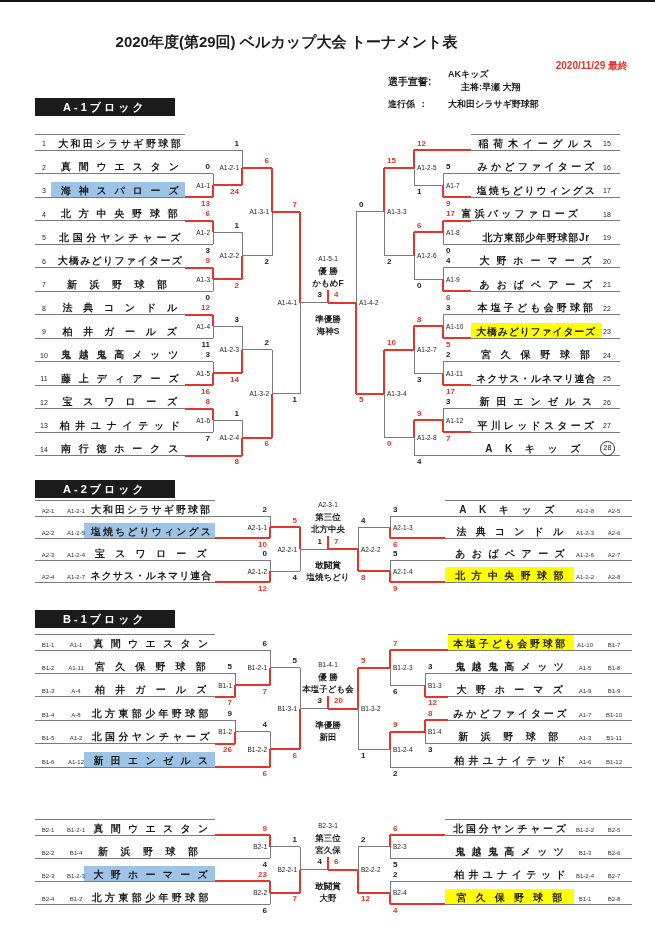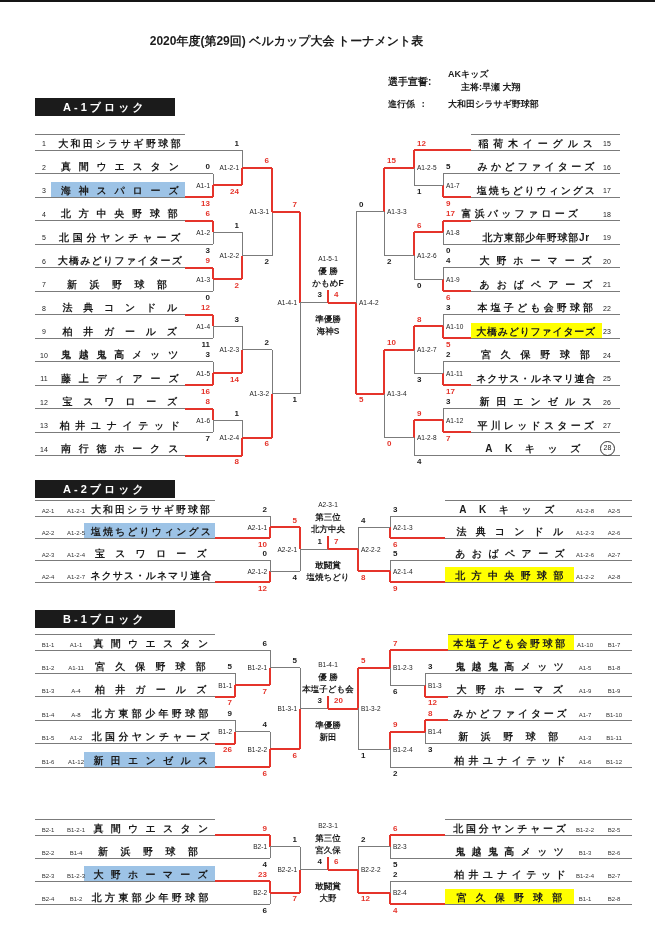--- a/index.html
+++ b/index.html
@@ -13,21 +13,22 @@
   .mlabel{font-size:6.5px;line-height:9px;color:#222;}
   .score{font-size:8px;font-weight:700;line-height:10px;}
   .blockhdr{color:#fff;font-size:11px;font-weight:700;text-align:center;line-height:18px;letter-spacing:3px;}
   .circ{border:1px solid #333;border-radius:50%;font-size:7px;line-height:12px;text-align:center;}
   .ctr{font-size:8.5px;font-weight:700;line-height:11px;}
 </style>
 </head>
 <body>
 
 <div id="page">
-  <div class="abs t" style="left:0;top:31px;width:573px;text-align:center;font-size:12px;font-weight:700;">2020年度(第29回) ベルカップ大会 トーナメント表</div>
+  <div class="abs t" style="left:0;top:31px;width:573px;text-align:center;font-size:15px;font-weight:700;">2020年度(第29回) ベルカップ大会 トーナメント表</div>
+  <div class="abs t" style="left:400px;top:57px;width:228px;text-align:right;font-size:10px;font-weight:700;color:#e5342b;">2020/11/29 最終</div>
   <div class="abs t" style="left:388px;top:73px;font-size:10px;font-weight:700;">選手宣誓:</div>
   <div class="abs t" style="left:448px;top:66px;font-size:9px;font-weight:700;">AKキッズ</div>
   <div class="abs t" style="left:461px;top:79px;font-size:9px;font-weight:700;">主将:早瀬 大翔</div>
   <div class="abs t" style="left:388px;top:96px;font-size:9px;font-weight:700;font-family:Liberation Mono, monospace;">進行係 :</div>
   <div class="abs t" style="left:448px;top:96px;font-size:9px;font-weight:700;">大和田シラサギ野球部</div>
 <div class="abs blockhdr" style="left: 35px; top: 96px; width: 140px; height: 18px; background: rgb(27, 27, 27);">A-1ブロック</div>
     <div class="abs " style="left: 35px; top: 132px; width: 150px; height: 1px; background: rgb(123, 123, 123);"></div>
     <div class="abs " style="left: 471px; top: 132px; width: 149px; height: 1px; background: rgb(123, 123, 123);"></div>
     <div class="abs " style="left: 35px; top: 147.5px; width: 150px; height: 1px; background: rgb(123, 123, 123);"></div>
     <div class="abs t seed" style="left: 35px; top: 137px; width: 18px; text-align: center;">1</div>

